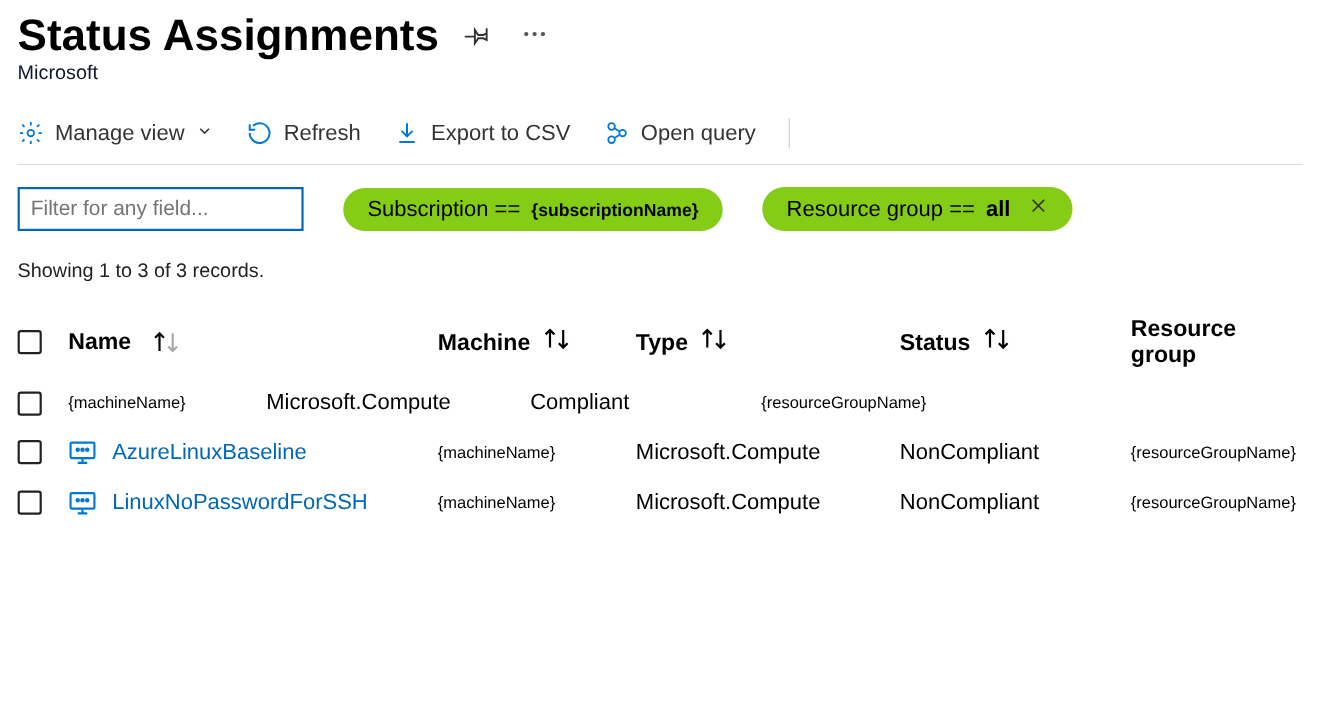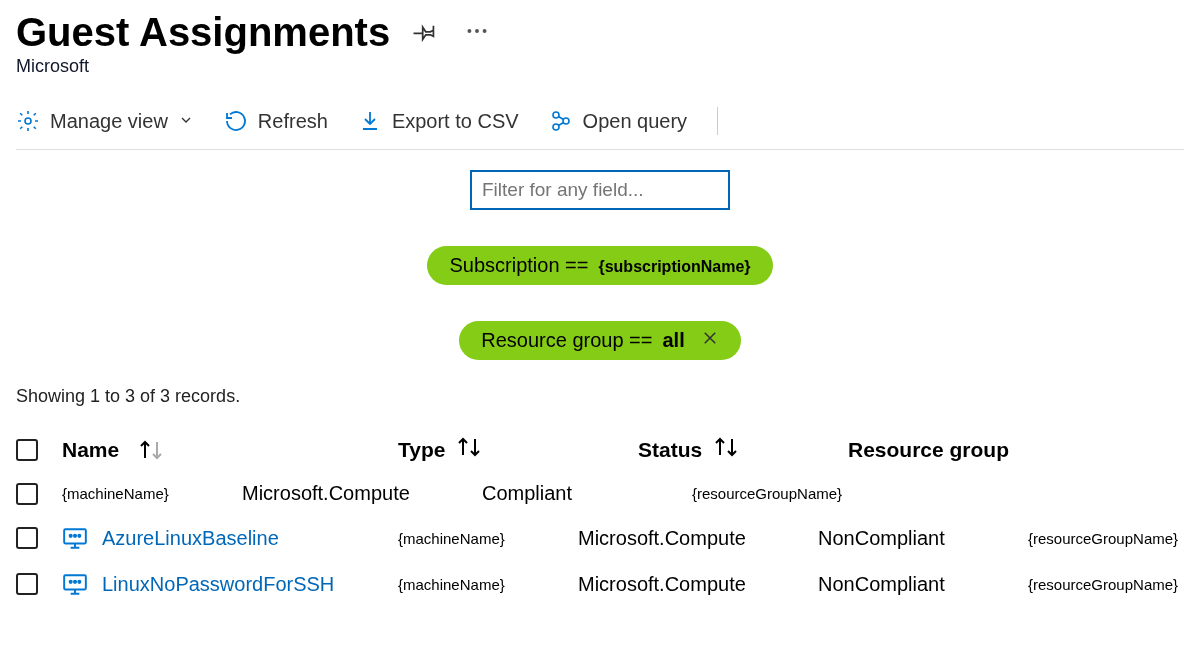--- a/index.html
+++ b/index.html
@@ -11,21 +11,21 @@
   .pin-btn, .more-btn { background: none; border: none; cursor: pointer; display: flex; align-items: center; justify-content: center; padding: 4px; }
   .subtitle { font-size: 18px; color: #0f172a; margin-top: 2px; margin-bottom: 24px; }
 
   .toolbar { display: flex; align-items: center; gap: 30px; padding: 6px 0 14px 0; border-bottom: 1px solid #ddd; font-size: 20px; color: #333; }
   .tool { display: flex; align-items: center; gap: 10px; background: none; border: none; cursor: pointer; font-size: 20px; color: #333; padding: 0; }
   .tool .icon { display: flex; align-items: center; justify-content: center; }
   .tool-sep { width: 1px; height: 28px; background: #ccc; }
   .tool-disabled { color: #999; }
   .tool-disabled svg { opacity: 0.6; }
 
-  .filter-row { display: flex; align-items: center; gap: 36px; margin-top: 20px; flex-direction: column; }
+  .filter-row { display: flex; align-items: center; gap: 36px; margin-top: 20px; }
   .filter-input { width: 260px; height: 40px; border: 2px solid #0067b8; padding: 4px 10px; font-size: 19px; color: #555; outline: none; }
   .pill { background: #84cc16; border-radius: 999px; padding: 8px 22px; font-size: 20px; display: flex; align-items: baseline; gap: 10px; cursor: pointer; }
   .pill small { font-size: 16px; font-weight: 700; }
   .pill .close { margin-left: 6px; display: inline-flex; align-items: center; cursor: pointer; }
 
   .record-count { font-size: 18px; margin-top: 26px; margin-bottom: 20px; color: #222; }
 
   .grid { width: 100%; }
   .grid-header, .grid-row { display: flex; align-items: center; padding: 10px 0; }
   .grid-header { font-weight: 700; font-size: 21px; }
@@ -41,21 +41,21 @@
   .bold { font-weight: 700; }
   .small-bold { font-size: 15px; font-weight: 400; }
   .sort { display: inline-flex; align-items: center; margin-left: 6px; gap: 0; }
   .sort svg { display: block; }
   .res-icon { display: inline-flex; }
 </style>
 </head>
 <body>
 
 <div class="title-row">
-  <div class="title">Guest Assignments</div>
+  <div class="title">Status Assignments</div>
   <button class="pin-btn" aria-label="pin">
     <span>
       <svg width="26" height="26" viewBox="0 0 24 24" fill="none" stroke="#333" stroke-width="1.6">
         <path d="M14 3l7 7-3 1-3 3 1 5-4-4-6 6 6-6-4-4 5 1 3-3 1-3-3-3z" transform="rotate(45 12 12)"></path>
       </svg>
     </span>
   </button>
   <button class="more-btn" aria-label="more">
     <span>
       <svg width="26" height="26" viewBox="0 0 24 24" fill="#555">
@@ -145,20 +145,31 @@
     <div class="col-check">
         <div class="check"></div>
       </div>
     <div class="col-name">
       <span>Name</span>
       <span class="sort">
         <svg width="12" height="20" viewBox="0 0 12 20" stroke="#000" stroke-width="2" fill="none">
             <path d="M6 18V2M2 6l4-4 4 4"></path>
           </svg>
         <svg width="12" height="20" viewBox="0 0 12 20" stroke="#aaa" stroke-width="2" fill="none">
+            <path d="M6 2v16M2 14l4 4 4-4"></path>
+          </svg>
+      </span>
+    </div>
+    <div class="col-machine">
+      <span>Machine</span>
+      <span class="sort">
+        <svg width="12" height="20" viewBox="0 0 12 20" stroke="#000" stroke-width="2" fill="none">
+            <path d="M6 18V2M2 6l4-4 4 4"></path>
+          </svg>
+        <svg width="12" height="20" viewBox="0 0 12 20" stroke="#000" stroke-width="2" fill="none">
             <path d="M6 2v16M2 14l4 4 4-4"></path>
           </svg>
       </span>
     </div>
     <div class="col-type">
       <span>Type</span>
       <span class="sort">
         <svg width="12" height="20" viewBox="0 0 12 20" stroke="#000" stroke-width="2" fill="none">
             <path d="M6 18V2M2 6l4-4 4 4"></path>
           </svg>

